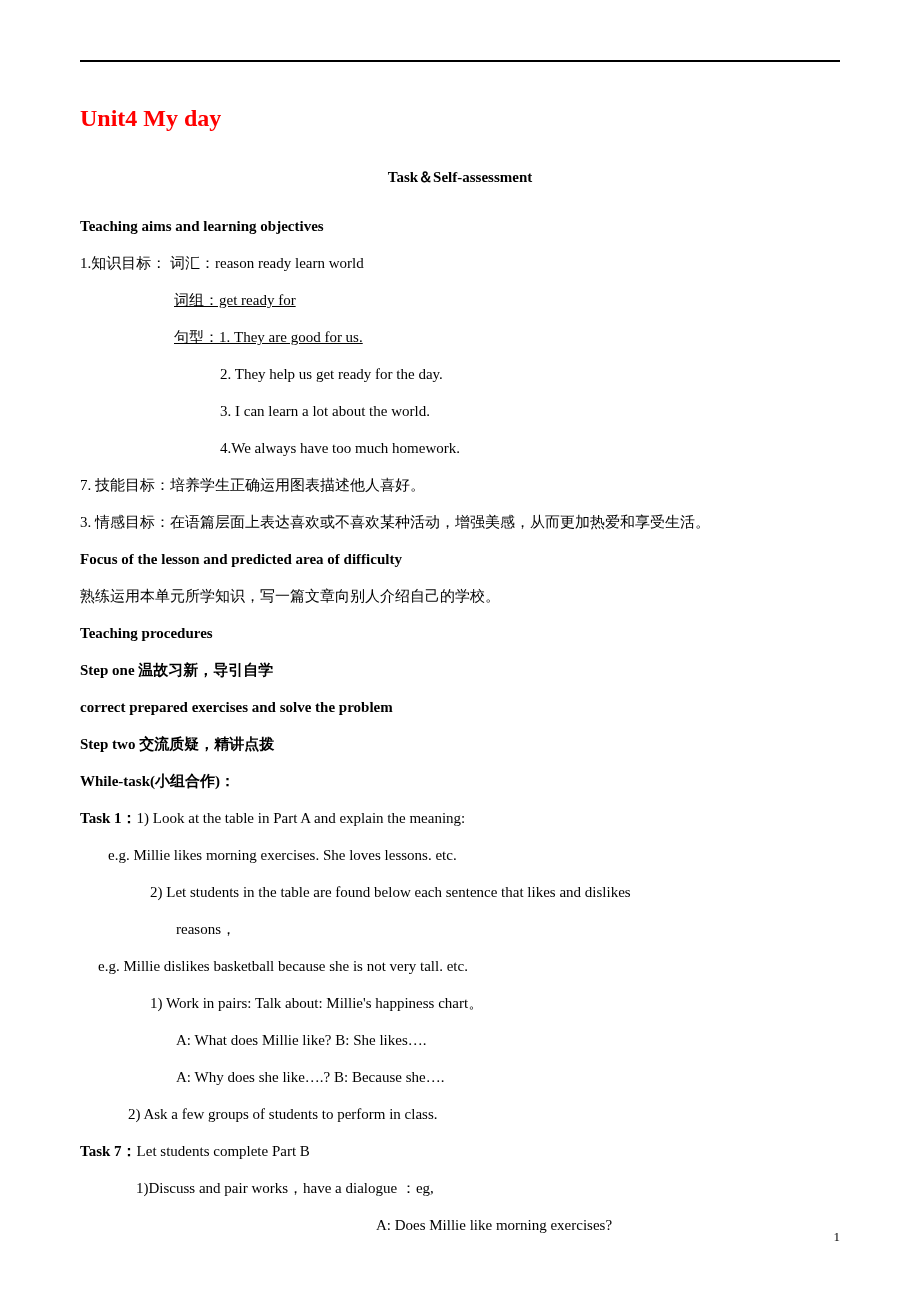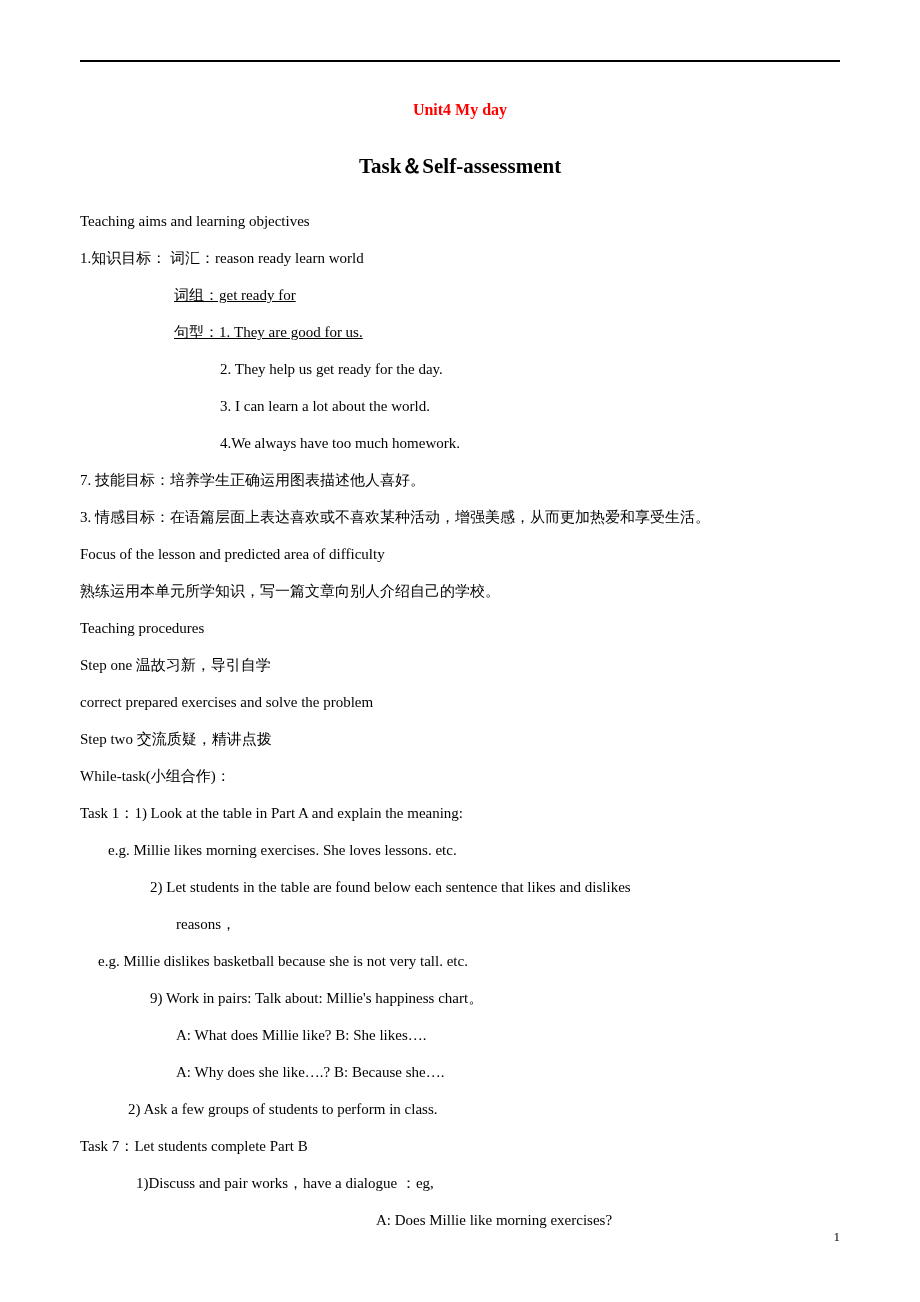--- a/index.html
+++ b/index.html
@@ -16,35 +16,34 @@
       line-height: 2.2;
       color: #000000;
       padding: 60px 80px 40px 80px;
       position: relative;
     }
     .top-border {
       border-top: 2px solid #000;
       margin-bottom: 30px;
     }
     .title {
-      text-align: center;
       color: #ff0000;
       font-weight: bold;
-      font-size: 16px;
+      font-size: 24px;
       margin-bottom: 16px;
       font-family: "SimSun", "宋体", serif;
     }
     .subtitle {
       text-align: center;
       font-weight: bold;
-      font-size: 21px;
+      font-size: 15px;
       margin-bottom: 16px;
     }
     .bold {
-      font-weight: normal;
+      font-weight: bold;
     }
     .section {
       margin-bottom: 4px;
     }
     .indent-1 {
       padding-left: 94px;
       text-decoration: underline;
     }
     .indent-2 {
       padding-left: 140px;
@@ -97,21 +96,21 @@
 <div class="section bold">Step two 交流质疑，精讲点拨</div>
 <div class="section bold">While-task(小组合作)：</div>
 
 <div class="section">
   <span class="bold">Task 1：</span><span>1) Look at the table in Part A and explain the meaning:</span>
 </div>
 <div class="section indent-task">e.g.   Millie likes morning exercises. She loves lessons. etc.</div>
 <div class="section indent-sub">2) Let students in the table are found below each sentence that likes and dislikes</div>
 <div class="section indent-sub2">reasons，</div>
 <div class="section indent-eg">e.g.   Millie dislikes basketball because she is not very tall. etc.</div>
-<div class="section indent-sub">9) Work in pairs: Talk about: Millie's happiness chart。</div>
+<div class="section indent-sub">1) Work in pairs: Talk about: Millie's happiness chart。</div>
 <div class="section indent-sub2">A: What does Millie like?    B: She likes….</div>
 <div class="section indent-sub2">A: Why does she like….?    B: Because she….</div>
 <div class="section indent-sub" style="padding-left:48px;">2) Ask a few groups of students to perform in class.</div>
 
 <div class="section">
   <span class="bold">Task 7：</span><span>Let students complete Part B</span>
 </div>
 <div class="section indent-sub" style="padding-left:56px;">1)Discuss and pair works，have a dialogue ：eg,</div>
 <div class="section indent-sub" style="padding-left:68px;text-align:center;">A: Does Millie like morning exercises?</div>
 

